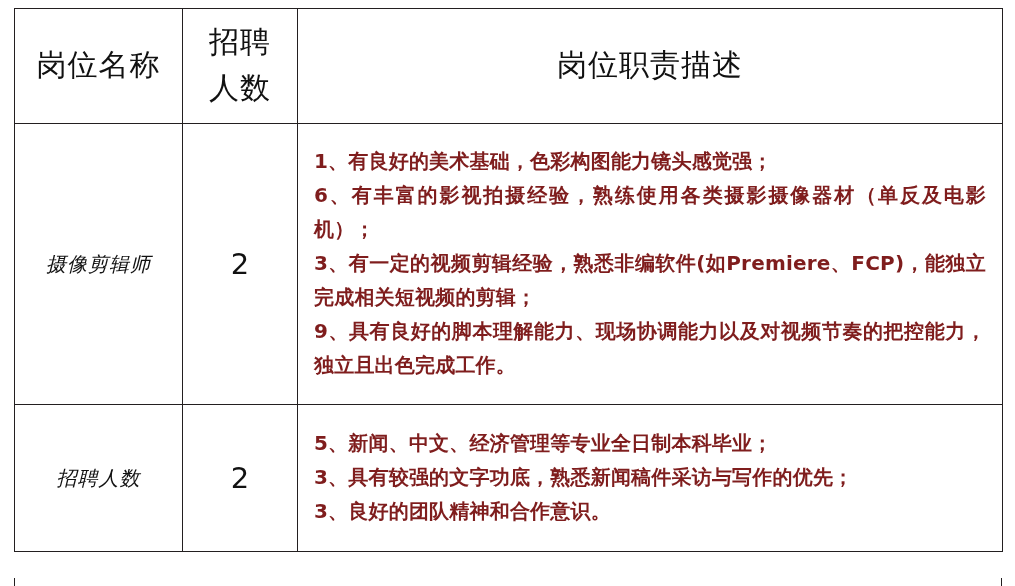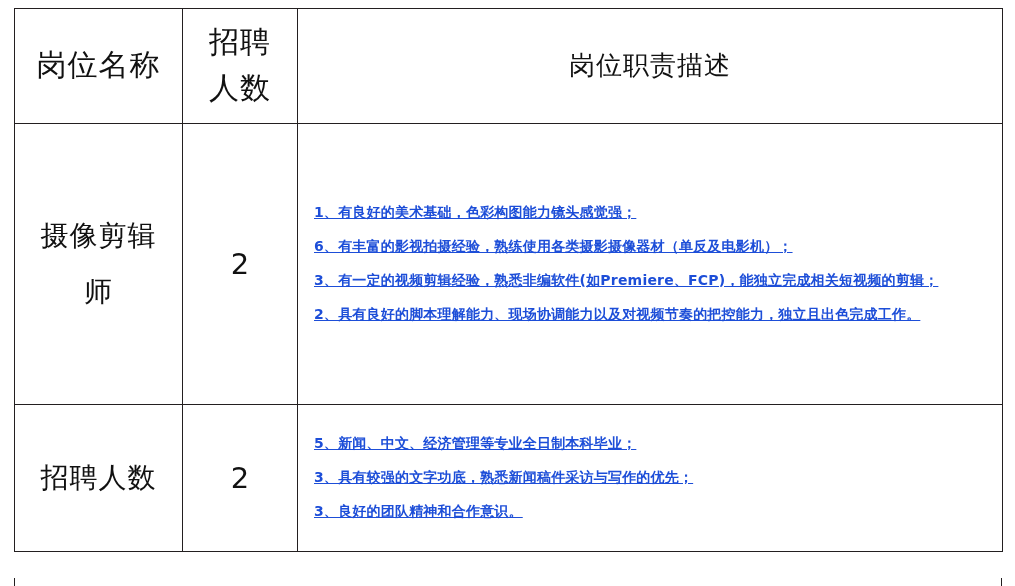--- a/index.html
+++ b/index.html
@@ -42,50 +42,50 @@
     line-height: 46px;
     letter-spacing: 1px;
     color: #111;
     padding: 10px 4px 12px 4px !important;
   }
   .hdr-name, .hdr-count {
     padding-left: 16px !important;
     padding-right: 16px !important;
   }
   .hdr-desc {
-    font-size: 26px;
+    font-size: 30px;
   }
 
   
   .cell-name {
     text-align: center;
-    font-size: 28px;
+    font-size: 20px;
     line-height: 56px;
     letter-spacing: 1px;
     padding: 4px 14px !important;
     color: #111;
+    font-style: italic;
   }
   .cell-count {
     text-align: center;
     font-size: 29px;
     color: #111;
   }
   .cell-desc {
     padding: 12px 16px 14px 16px !important;
     vertical-align: top;
   }
   .cell-desc .line {
-    font-size: 14px;
+    font-size: 20px;
     line-height: 34px;
     letter-spacing: 0.2px;
-    color: #1d4ed8;
+    color: #7f1d1d;
     font-weight: 600;
     text-align: justify;
     text-justify: inter-ideograph;
-    text-decoration: underline;
   }
   .row-1 .cell-desc { height: 254px; }
   .row-2 .cell-desc { height: 120px; }
 
   .row-1 .cell-name, .row-1 .cell-count { height: 254px; }
   .row-2 .cell-name, .row-2 .cell-count { height: 120px; }
 
   .bottom-strip {
     position: absolute;
     left: 14px;
@@ -114,21 +114,21 @@
         <td class="hdr hdr-desc">岗位职责描述</td>
       </tr>
 
       <tr class="row-1">
         <td class="cell-name">摄像剪辑师</td>
         <td class="cell-count">2</td>
         <td class="cell-desc">
           <div class="line">1、有良好的美术基础，色彩构图能力镜头感觉强；</div>
           <div class="line">6、有丰富的影视拍摄经验，熟练使用各类摄影摄像器材（单反及电影机）；</div>
           <div class="line">3、有一定的视频剪辑经验，熟悉非编软件(如Premiere、FCP)，能独立完成相关短视频的剪辑；</div>
-          <div class="line">2、具有良好的脚本理解能力、现场协调能力以及对视频节奏的把控能力，独立且出色完成工作。</div>
+          <div class="line">9、具有良好的脚本理解能力、现场协调能力以及对视频节奏的把控能力，独立且出色完成工作。</div>
         </td>
       </tr>
 
       <tr class="row-2">
         <td class="cell-name">招聘人数</td>
         <td class="cell-count">2</td>
         <td class="cell-desc">
           <div class="line">5、新闻、中文、经济管理等专业全日制本科毕业；</div>
           <div class="line">3、具有较强的文字功底，熟悉新闻稿件采访与写作的优先；</div>
           <div class="line">3、良好的团队精神和合作意识。</div>

